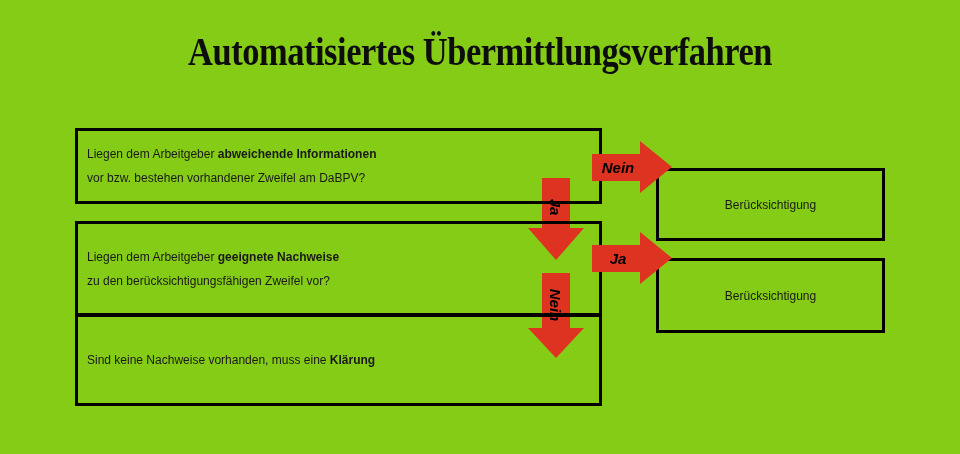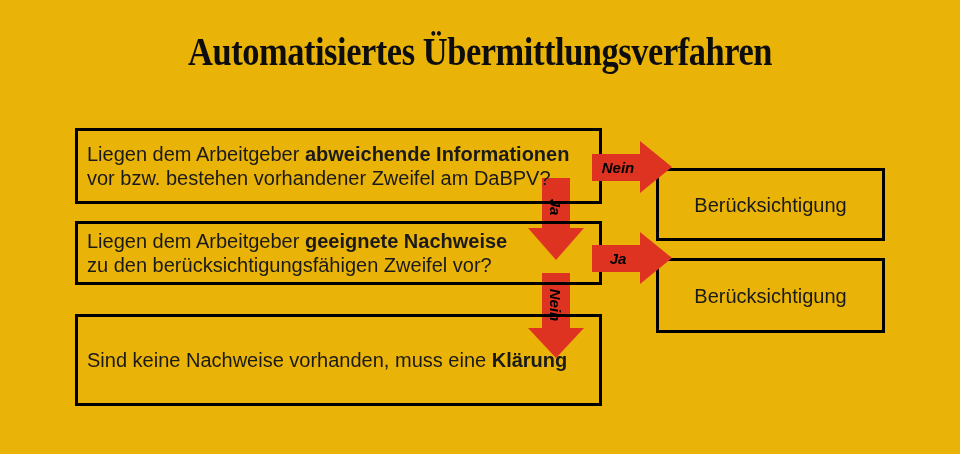--- a/index.html
+++ b/index.html
@@ -1,35 +1,35 @@
 <!DOCTYPE html>
 <html style="--red: #DF3322;"><head>
 <meta charset="utf-8">
 <style>
   html,body { margin:0; padding:0; background:#ffffff; }
   .canvas {
-    position:relative; width:960px; height:454px; background:#eab308;
+    position:relative; width:960px; height:454px; background:#84cc16;
     font-family:"Liberation Sans", sans-serif; color:#1a1a1a; overflow:hidden;
   }
   .title {
     position:absolute; left:0; right:0; top:30px; margin:0;
     text-align:center; font-family:"Liberation Serif", serif;
     font-weight:700; font-size:40px; line-height:44px; letter-spacing:-0.5px;
     transform:scaleX(0.86); color:#0d0d0d;
   }
   
   .box {
     position:absolute; box-sizing:border-box; border:3px solid #000;
     background:transparent; z-index:2; display:flex; flex-direction:column;
-    justify-content:center; font-size:20px; line-height:24px;
+    justify-content:center; font-size:12px; line-height:24px;
   }
   .box p { margin:0; }
   .qbox { left:75px; width:527px; padding-left:9px; }
   .q1 { top:128px; height:76px; }
-  .q2 { top:221px; height:64px; }
+  .q2 { top:221px; height:95px; }
   .q3 { top:314px; height:92px; }
   .rbox { left:656px; width:229px; align-items:center; text-align:center;margin-top:40px; }
   .r1 { top:128px; height:73px; }
   .r2 { top:218px; height:75px; }
   b { font-weight:bold; }
   
   .arrow { position:absolute;font-style:italic; }
   .arrow .label {
     position:absolute; display:flex; align-items:center; justify-content:center;
     font-weight:bold; font-size:15px; color:#000;

